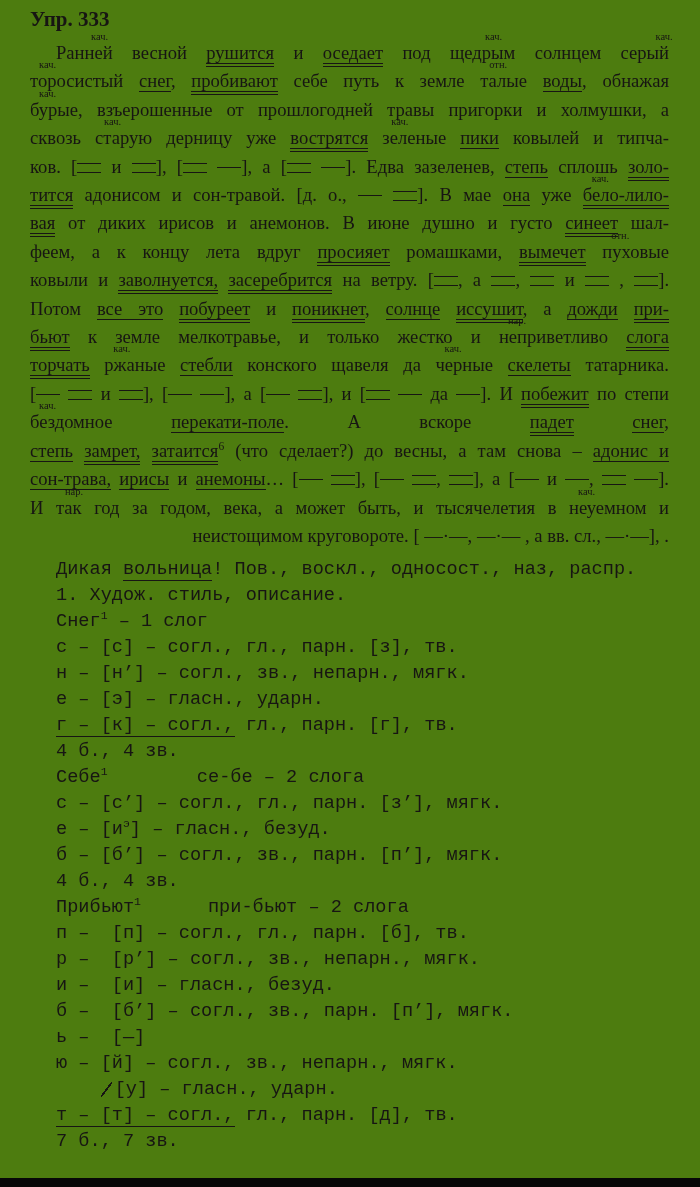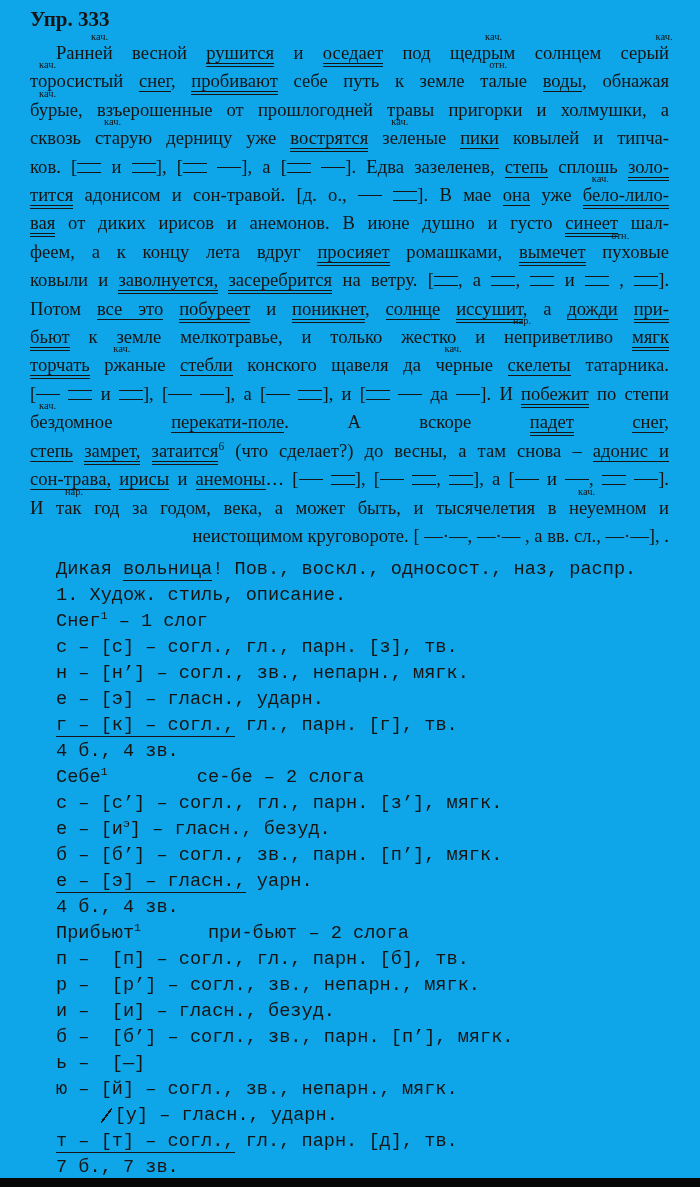--- a/index.html
+++ b/index.html
@@ -1,16 +1,16 @@
 <!DOCTYPE html>
 <html><head>
 <meta charset="utf-8">
 <style>
   html,body{margin:0;padding:0;background:#e8e6e0;}
-  .page{position:relative;width:700px;height:1187px;background:#0ea5e9;
+  .page{position:relative;width:700px;height:1187px;background:#4d7c0f;
         font-family:"Liberation Serif","DejaVu Serif",serif;color:#171513;overflow:hidden;}
   .content{padding:7px 31px 0 30px;}
   .ex-title{font-size:21px;font-weight:bold;margin:0 0 7px 0;}
   .para{font-size:18.6px;}
   .pline{line-height:28.4px;text-align:justify;text-align-last:justify;}
   .pline.indent{text-indent:26px;}
   .pline.noju{text-align:right;text-align-last:auto;}
   .u1{border-bottom:1.2px solid currentColor;}
   .u2{border-bottom:4px double currentColor;}
   .w{position:relative;}
@@ -35,21 +35,21 @@
         <div class="pline indent"><span class="w"><span class="lab">кач.</span>Ранней</span><span> весной </span><span class="u2">рушится</span><span> и </span><span class="u2">оседает</span><span> под </span><span class="w"><span class="lab">кач.</span>щедрым</span><span> солнцем </span><span class="w"><span class="lab">кач.</span>серый</span></div>
         <div class="pline"><span class="w"><span class="lab">кач.</span>торосистый</span><span> </span><span class="u1">снег</span><span>, </span><span class="u2">пробивают</span><span> себе путь к земле </span><span class="w"><span class="lab">отн.</span>талые</span><span> </span><span class="u1">воды</span><span>, обнажая</span></div>
         <div class="pline"><span class="w"><span class="lab">кач.</span>бурые</span><span>, взъерошенные от прошлогодней травы пригорки и холмушки, а</span></div>
         <div class="pline"><span>сквозь </span><span class="w"><span class="lab">кач.</span>старую</span><span> дерницу уже </span><span class="u2">вострятся</span><span> </span><span class="w"><span class="lab">кач.</span>зеленые</span><span> </span><span class="u1">пики</span><span> ковылей и типча-</span></div>
         <div class="pline"><span>ков. [</span><span class="sym sym-pred"></span><span> и </span><span class="sym sym-pred"></span><span>], [</span><span class="sym sym-pred"></span><span> </span><span class="sym sym-subj"></span><span>], а [</span><span class="sym sym-pred"></span><span> </span><span class="sym sym-subj"></span><span>]. Едва зазеленев, </span><span class="u1">степь</span><span> сплошь </span><span class="u2">золо-</span></div>
         <div class="pline"><span class="u2">тится</span><span> адонисом и сон-травой. [д. о., </span><span class="sym sym-subj"></span><span> </span><span class="sym sym-pred"></span><span>]. В мае </span><span class="u1">она</span><span> уже </span><span class="u2 w"><span class="lab">кач.</span>бело-лило-</span></div>
         <div class="pline"><span class="u2">вая</span><span> от диких ирисов и анемонов. В июне душно и густо </span><span class="u2">синеет</span><span> шал-</span></div>
         <div class="pline"><span>феем, а к концу лета вдруг </span><span class="u2">просияет</span><span> ромашками, </span><span class="u2">вымечет</span><span> </span><span class="w"><span class="lab">отн.</span>пуховые</span></div>
         <div class="pline"><span>ковыли и </span><span class="u2">заволнуется,</span><span> </span><span class="u2">засеребрится</span><span> на ветру. [</span><span class="sym sym-pred"></span><span>, а </span><span class="sym sym-pred"></span><span>, </span><span class="sym sym-pred"></span><span> и </span><span class="sym sym-pred"></span><span> , </span><span class="sym sym-pred"></span><span>].</span></div>
         <div class="pline"><span>Потом </span><span class="u1">все это</span><span> </span><span class="u2">побуреет</span><span> и </span><span class="u2">поникнет</span><span>, </span><span class="u1">солнце</span><span> </span><span class="u2">иссушит</span><span>, а </span><span class="u1">дожди</span><span> </span><span class="u2">при-</span></div>
-        <div class="pline"><span class="u2">бьют</span><span> к земле мелкотравье, и только жестко и </span><span class="w"><span class="lab">нар.</span>неприветливо</span><span> </span><span class="u2">мягк</span></div>
+        <div class="pline"><span class="u2">бьют</span><span> к земле мелкотравье, и только жестко и </span><span class="w"><span class="lab">нар.</span>неприветливо</span><span> </span><span class="u2">слога</span></div>
         <div class="pline"><span class="u2">торчать</span><span> </span><span class="w"><span class="lab">кач.</span>ржаные</span><span> </span><span class="u1">стебли</span><span> конского щавеля да </span><span class="w"><span class="lab">кач.</span>черные</span><span> </span><span class="u1">скелеты</span><span> татарника.</span></div>
         <div class="pline"><span>[</span><span class="sym sym-subj"></span><span> </span><span class="sym sym-pred"></span><span> и </span><span class="sym sym-pred"></span><span>], [</span><span class="sym sym-subj"></span><span> </span><span class="sym sym-subj"></span><span>], а [</span><span class="sym sym-subj"></span><span> </span><span class="sym sym-pred"></span><span>], и [</span><span class="sym sym-pred"></span><span> </span><span class="sym sym-subj"></span><span> да </span><span class="sym sym-subj"></span><span>]. И </span><span class="u2">побежит</span><span> по степи</span></div>
         <div class="pline"><span class="w"><span class="lab">кач.</span>бездомное</span><span> </span><span class="u1">перекати-поле</span><span>. А вскоре </span><span class="u2">падет</span><span> </span><span class="u1">снег</span><span>,</span></div>
         <div class="pline"><span class="u1">степь</span><span> </span><span class="u2">замрет,</span><span> </span><span class="u2">затаится</span><sup class="supn">6</sup><span> (что сделает?) до весны, а там снова – </span><span class="u1">адонис и</span></div>
         <div class="pline"><span class="u1">сон-трава,</span><span> </span><span class="u1">ирисы</span><span> и </span><span class="u1">анемоны</span><span>… [</span><span class="sym sym-subj"></span><span> </span><span class="sym sym-pred"></span><span>], [</span><span class="sym sym-subj"></span><span> </span><span class="sym sym-pred"></span><span>, </span><span class="sym sym-pred"></span><span>], а [</span><span class="sym sym-subj"></span><span> и </span><span class="sym sym-subj"></span><span>, </span><span class="sym sym-pred"></span><span> </span><span class="sym sym-subj"></span><span>].</span></div>
         <div class="pline"><span>И </span><span class="w"><span class="lab">нар.</span>так</span><span> год за годом, века, а может быть, и тысячелетия в </span><span class="w"><span class="lab">кач.</span>неуемном</span><span> и</span></div>
         <div class="pline noju"><span>неистощимом круговороте. [ —·—, —·— , а вв. сл., —·—], .</span></div>
       </div>
     <div class="analysis" id="analysis">
         <div class="aline"><span>Дикая </span><span class="u1">вольница</span><span>! Пов., воскл., односост., наз, распр.</span></div>
@@ -57,21 +57,20 @@
         <div class="aline"><span>Снег</span><sup class="supn">1</sup><span> – 1 слог</span></div>
         <div class="aline"><span>с – [с] – согл., гл., парн. [з], тв.</span></div>
         <div class="aline"><span>н – [н’] – согл., зв., непарн., мягк.</span></div>
         <div class="aline"><span>е – [э] – гласн., ударн.</span></div>
         <div class="aline"><span class="u1">г – [к] – согл.,</span><span> гл., парн. [г], тв.</span></div>
         <div class="aline"><span>4 б., 4 зв.</span></div>
         <div class="aline"><span>Себе</span><sup class="supn">1</sup><span>        се-бе – 2 слога</span></div>
         <div class="aline"><span>с – [с’] – согл., гл., парн. [з’], мягк.</span></div>
         <div class="aline"><span>е – [и</span><sup class="supn">э</sup><span>] – гласн., безуд.</span></div>
         <div class="aline"><span>б – [б’] – согл., зв., парн. [п’], мягк.</span></div>
-        <div class="aline"><span class="u1">е – [э] – гласн.,</span><span> уарн.</span></div>
         <div class="aline"><span>4 б., 4 зв.</span></div>
         <div class="aline"><span>Прибьют</span><sup class="supn">1</sup><span>      при-бьют – 2 слога</span></div>
         <div class="aline"><span>п –  [п] – согл., гл., парн. [б], тв.</span></div>
         <div class="aline"><span>р –  [р’] – согл., зв., непарн., мягк.</span></div>
         <div class="aline"><span>и –  [и] – гласн., безуд.</span></div>
         <div class="aline"><span>б –  [б’] – согл., зв., парн. [п’], мягк.</span></div>
         <div class="aline"><span>ь –  [—]</span></div>
         <div class="aline"><span>ю – [й] – согл., зв., непарн., мягк.</span></div>
         <div class="aline"><span>    </span><span class="sym sym-diag"></span><span>[у] – гласн., ударн.</span></div>
         <div class="aline"><span class="u1">т – [т] – согл.,</span><span> гл., парн. [д], тв.</span></div>

